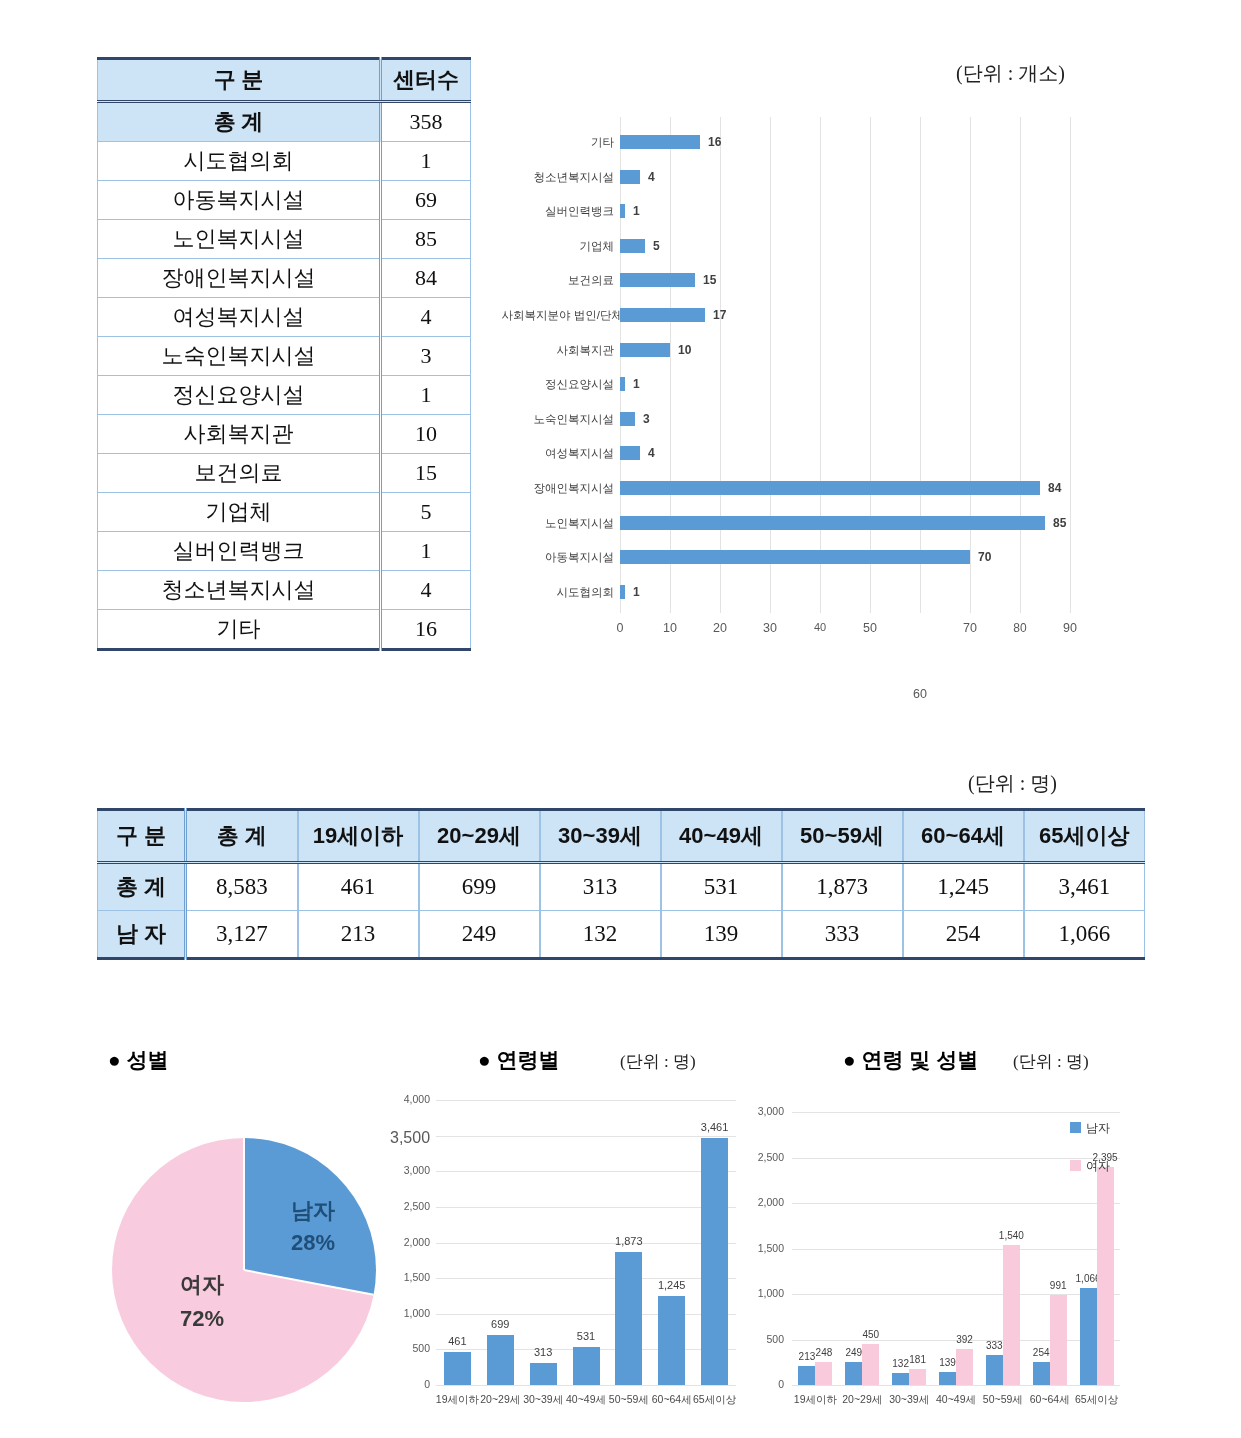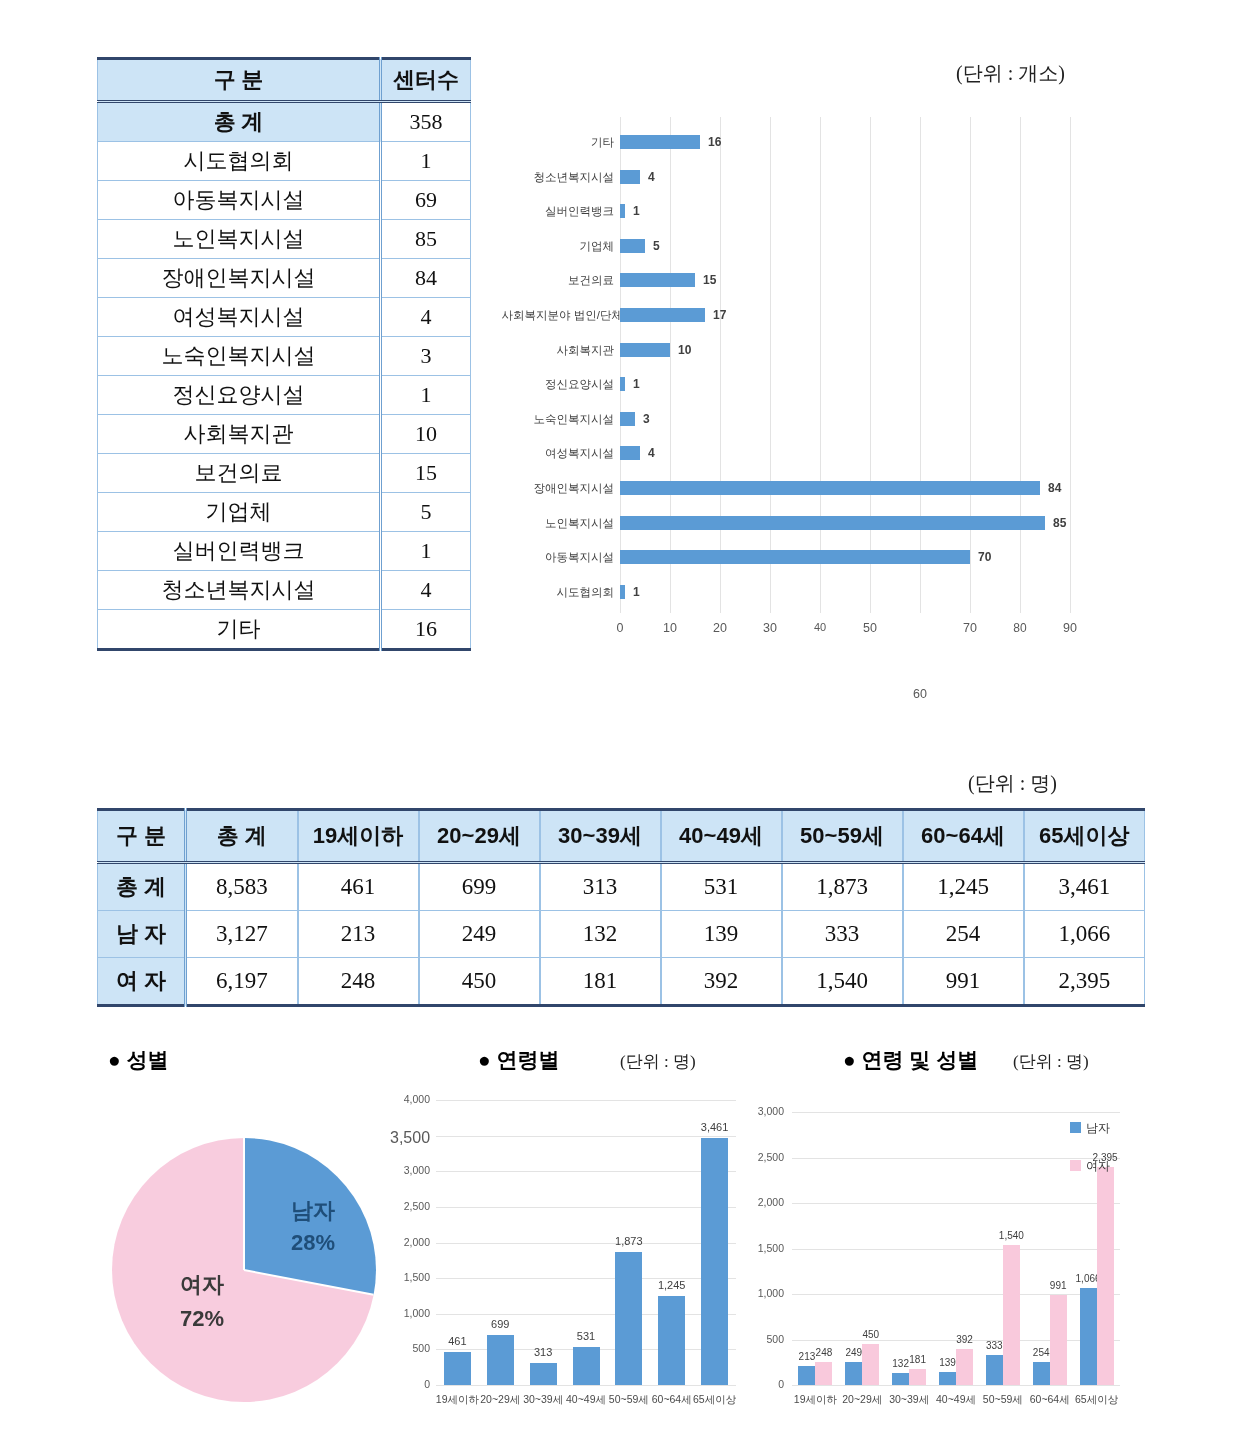--- a/index.html
+++ b/index.html
@@ -237,31 +237,20 @@
           <td class="rl">남 자</td>
           <td class="dsep">3,127</td>
           <td>213</td>
           <td>249</td>
           <td>132</td>
           <td>139</td>
           <td>333</td>
           <td>254</td>
           <td>1,066</td>
         </tr>
-        <tr>
-          <td class="rl">여 자</td>
-          <td class="dsep">6,197</td>
-          <td>248</td>
-          <td>450</td>
-          <td>181</td>
-          <td>392</td>
-          <td>1,540</td>
-          <td>991</td>
-          <td>2,395</td>
-        </tr>
       </tbody>
   </table>
 
   <div class="abs sub-title" style="left:108px;top:1046px;">● 성별</div>
   <div class="abs sub-title" style="left:478px;top:1046px;">● 연령별</div>
   <div class="abs sub-unit" style="left:620px;top:1050px;">(단위 : 명)</div>
   <div class="abs sub-title" style="left:843px;top:1046px;">● 연령 및 성별</div>
   <div class="abs sub-unit" style="left:1013px;top:1050px;">(단위 : 명)</div>
 
   <div class="pie-wrap" id="pie">

